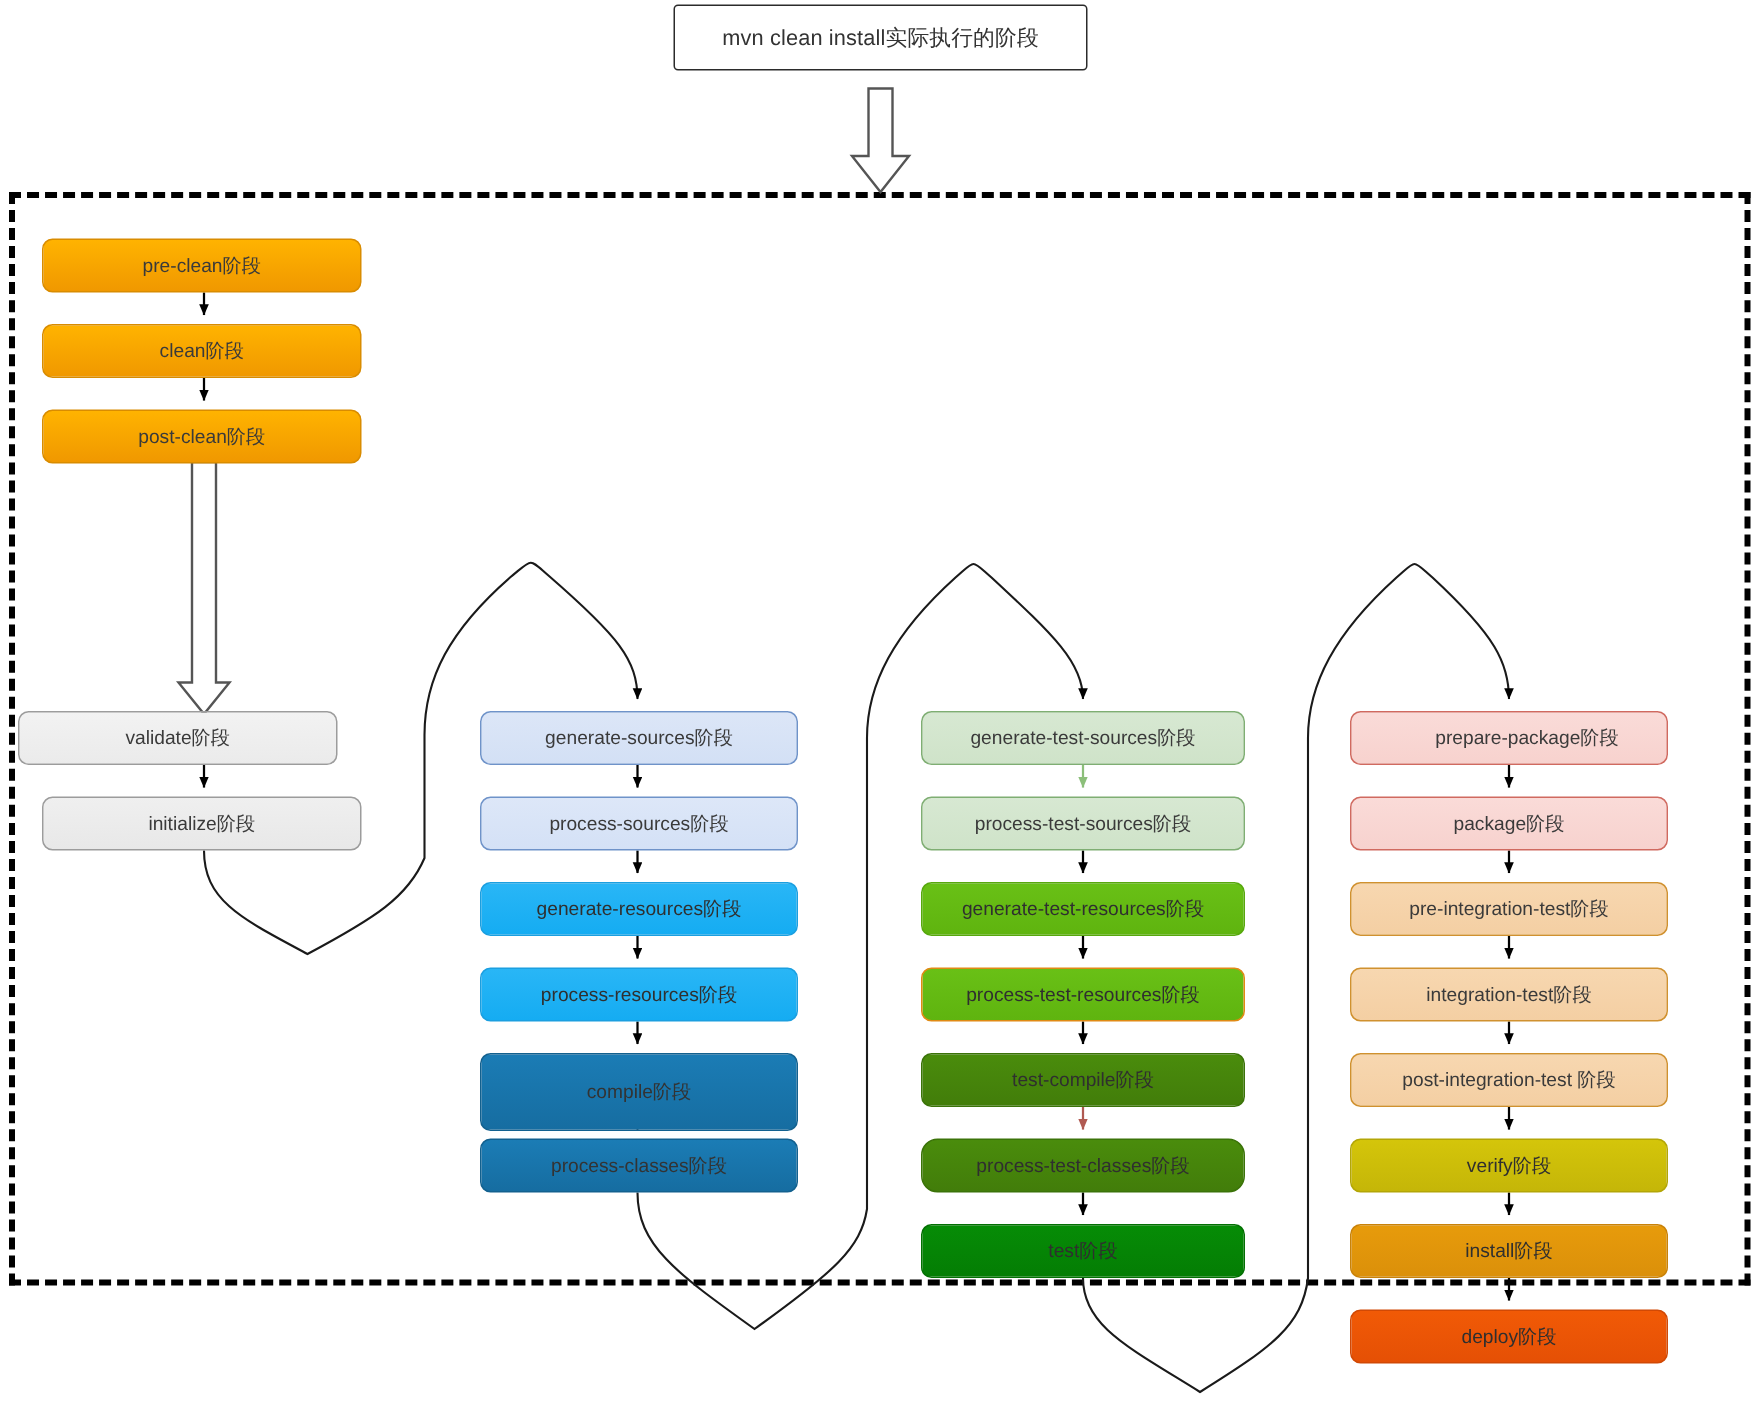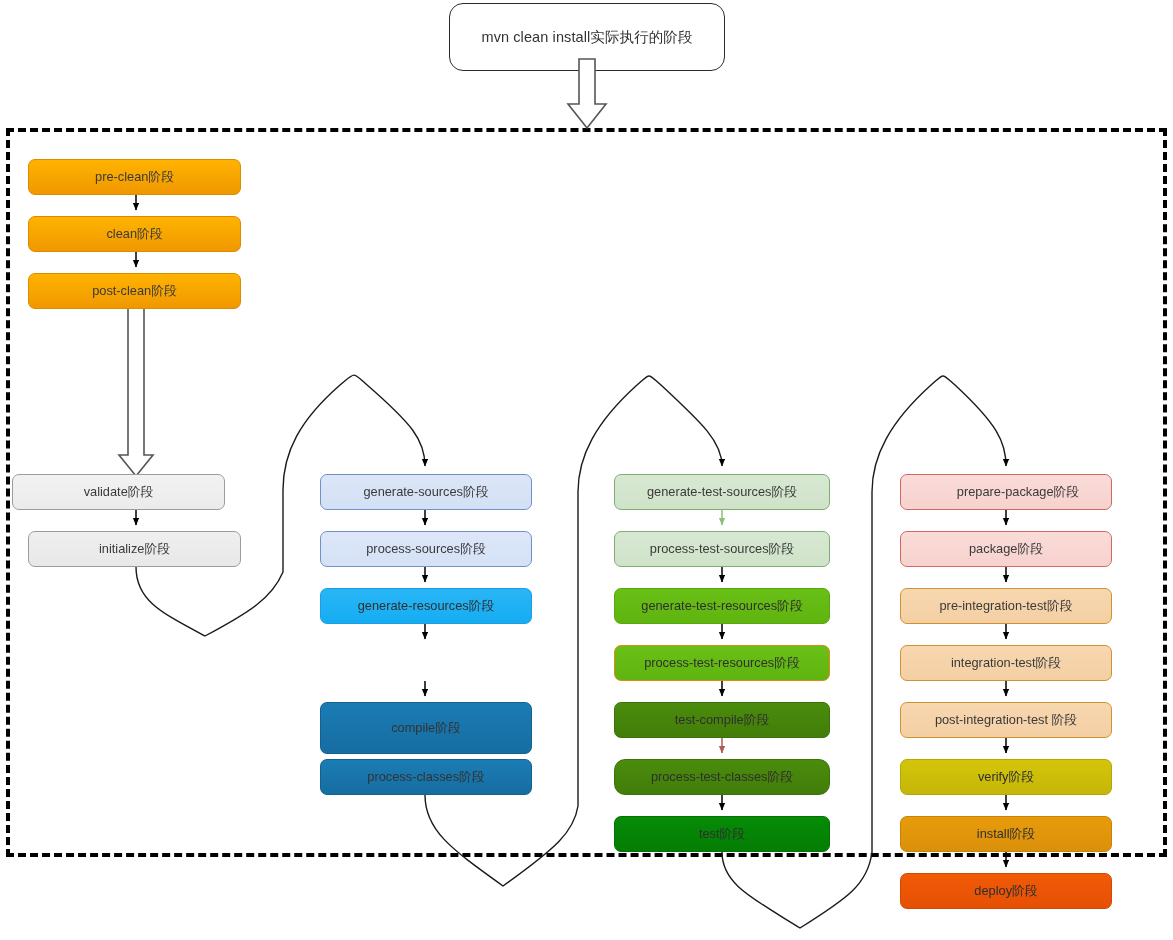--- a/index.html
+++ b/index.html
@@ -17,24 +17,24 @@
     height: 940px;
     background: #ffffff;
     overflow: hidden;
   }
   
   #title-box {
     position: absolute;
     left: 449px;
     top: 3px;
     width: 276px;
-    height: 68px;
+    height: 44px;
     box-sizing: border-box;
     border: 1.3px solid #2b2b2b;
-    border-radius: 14px;
+    border-radius: 3px;
     background: #ffffff;
     display: flex;
     align-items: center;
     justify-content: center;
     font-size: 14.5px;
     color: #333333;
     letter-spacing: .1px;
   }
   
   #scope-frame {
@@ -205,20 +205,23 @@
 
   <div class="node" style="left: 320px; top: 474px; width: 212px; height: 36px; background: linear-gradient(rgb(220, 230, 247) 0%, rgb(211, 224, 245) 100%); border-color: rgb(111, 147, 201); color: rgb(58, 58, 58);">
     <span>generate-sources阶段</span>
   </div>
   <div class="node" style="left: 320px; top: 531px; width: 212px; height: 36px; background: linear-gradient(rgb(221, 231, 248) 0%, rgb(212, 225, 246) 100%); border-color: rgb(111, 147, 201); color: rgb(58, 58, 58);">
     <span>process-sources阶段</span>
   </div>
   <div class="node" style="left: 320px; top: 588px; width: 212px; height: 36px; background: linear-gradient(rgb(41, 182, 246) 0%, rgb(21, 172, 242) 100%); border-color: rgb(27, 159, 224); color: rgb(47, 47, 47);">
     <span>generate-resources阶段</span>
   </div>
+  <div class="node" style="left: 320px; top: 645px; width: 212px; height: 36px; background: linear-gradient(rgb(41, 182, 246) 0%, rgb(21, 172, 242) 100%); border-color: rgb(27, 159, 224); color: rgb(47, 47, 47);">
+    <span>process-resources阶段</span>
+  </div>
   <div class="node" style="left: 320px; top: 702px; width: 212px; height: 52px; background: linear-gradient(rgb(27, 124, 181) 0%, rgb(22, 109, 161) 100%); border-color: rgb(19, 97, 143); color: rgb(51, 51, 51);">
     <span>compile阶段</span>
   </div>
   <div class="node" style="left: 320px; top: 759px; width: 212px; height: 36px; background: linear-gradient(rgb(27, 124, 181) 0%, rgb(22, 109, 161) 100%); border-color: rgb(19, 97, 143); color: rgb(51, 51, 51);">
     <span>process-classes阶段</span>
   </div>
 
   <div class="node" style="left: 614px; top: 474px; width: 216px; height: 36px; background: linear-gradient(rgb(215, 232, 210) 0%, rgb(207, 227, 201) 100%); border-color: rgb(127, 174, 115); color: rgb(58, 58, 58);">
     <span>generate-test-sources阶段</span>
   </div>

